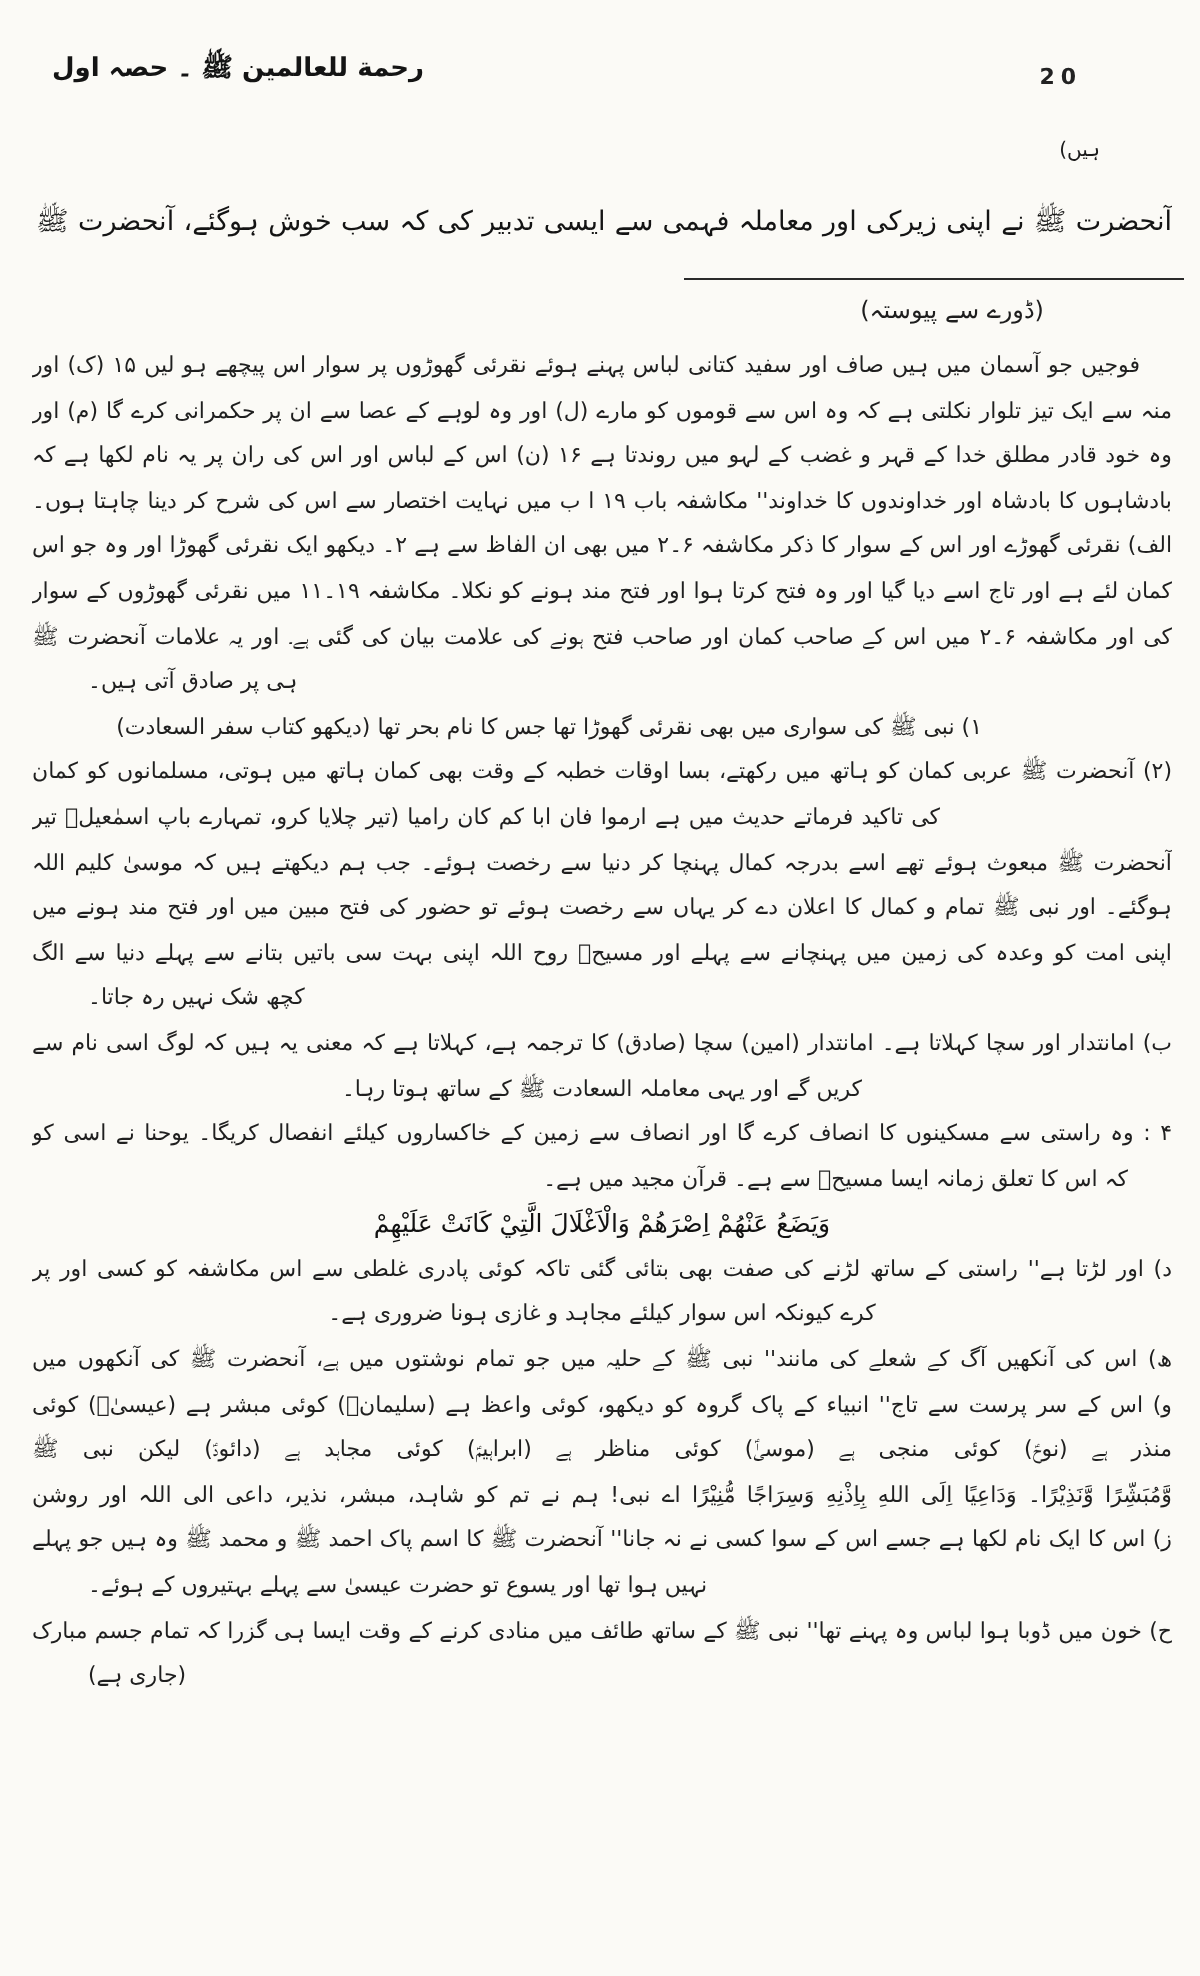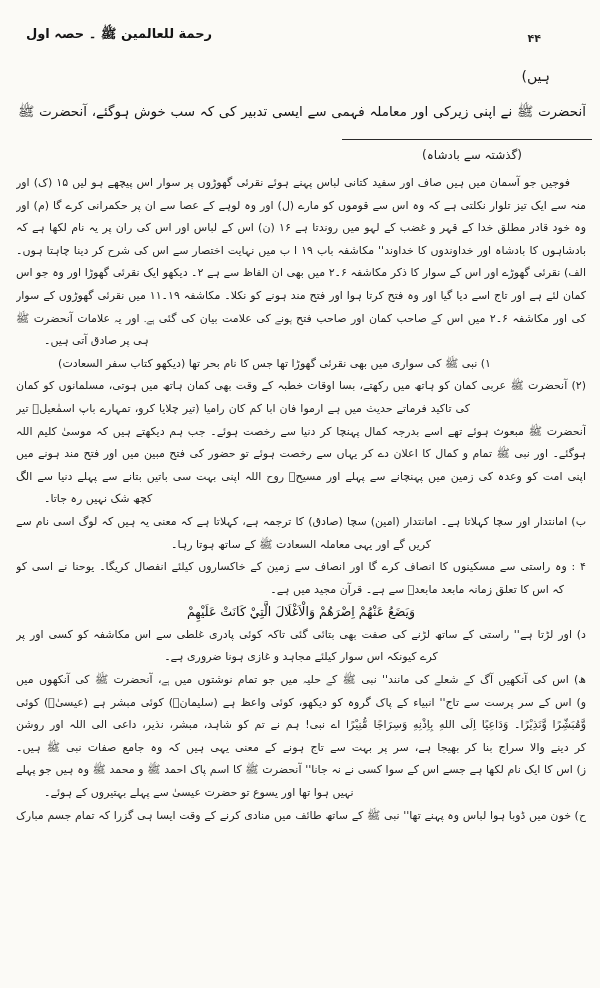--- a/index.html
+++ b/index.html
@@ -12,21 +12,21 @@
   .page{position:relative;width:600px;height:988px;direction:rtl;}
   
   .header{
     position:absolute;top:26px;left:26px;right:35px;
     direction:ltr;display:flex;justify-content:space-between;align-items:flex-end;
   }
   .book-title{font-size:13px;font-weight:bold;color:#141414;}
   .page-number{font-size:11px;font-weight:bold;color:#222;letter-spacing:3px;padding-top:3px;padding-right:24px;}
   
   .intro{position:absolute;top:64px;right:14px;left:18px;}
-  .carryover{text-align:right;padding-left:0;padding-right:36px;font-size:14px;height:24px;line-height:24px;}
+  .carryover{text-align:right;padding-left:0;padding-right:36px;font-size:10px;height:24px;line-height:24px;}
   .intro-line{
     margin-top:8px;font-size:13.5px;height:30px;line-height:30px;overflow:hidden;
     text-align:justify;text-align-last:justify;color:#141414;
   }
   
   .divider{
     position:absolute;top:139px;right:8px;width:250px;height:0;
     border-top:1.6px solid #2a2a2a;
   }
   .continued{
@@ -49,31 +49,31 @@
   .fn-line.i3{padding-right:95px;}
   .fn-line.ar{font-weight:normal;font-size:12.5px;color:#111;}
 </style>
 </head>
 <body>
 
 <div class="page">
 
   <div class="header">
     <span class="book-title">رحمة للعالمین ﷺ ۔ حصہ اول</span>
-    <span class="page-number">۴۴</span>
+    <span class="page-number">20</span>
   </div>
 
   <div class="intro">
     <div class="carryover">ہیں)</div>
     <div class="intro-line">آنحضرت ﷺ نے اپنی زیرکی اور معاملہ فہمی سے ایسی تدبیر کی کہ سب خوش ہوگئے، آنحضرت ﷺ نے ایک</div>
   </div>
 
   <div class="divider"></div>
 
-  <div class="continued">(گذشتہ سے بادشاہ)</div>
+  <div class="continued">(ڈورے سے پیوستہ)</div>
 
   <div class="fn-body">
 
       <div class="fn-line j first">فوجیں جو آسمان میں ہیں صاف اور سفید کتانی لباس پہنے ہوئے نقرئی گھوڑوں پر سوار اس پیچھے ہو لیں ۱۵ (ک) اور اس کے</div>
 
       <div class="fn-line j">منہ سے ایک تیز تلوار نکلتی ہے کہ وہ اس سے قوموں کو مارے (ل) اور وہ لوہے کے عصا سے ان پر حکمرانی کرے گا (م) اور</div>
 
       <div class="fn-line j">وہ خود قادر مطلق خدا کے قہر و غضب کے لہو میں روندتا ہے ۱۶ (ن) اس کے لباس اور اس کی ران پر یہ نام لکھا ہے کہ</div>
 
       <div class="fn-line j">بادشاہوں کا بادشاہ اور خداوندوں کا خداوند'' مکاشفہ باب ۱۹ ا ب میں نہایت اختصار سے اس کی شرح کر دینا چاہتا ہوں۔</div>
@@ -101,40 +101,41 @@
 
       <div class="fn-line l">کچھ شک نہیں رہ جاتا۔</div>
 
       <div class="fn-line j">ب) امانتدار اور سچا کہلاتا ہے۔ امانتدار (امین) سچا (صادق) کا ترجمہ ہے، کہلاتا ہے کہ معنی یہ ہیں کہ لوگ اسی نام سے پکارا</div>
 
       <div class="fn-line c">کریں گے اور یہی معاملہ السعادت ﷺ کے ساتھ ہوتا رہا۔</div>
 
 
       <div class="fn-line j">۴ : وہ راستی سے مسکینوں کا انصاف کرے گا اور انصاف سے زمین کے خاکساروں کیلئے انفصال کریگا۔ یوحنا نے اسی کو دوہرا کر بتا دیا</div>
 
-      <div class="fn-line r1">کہ اس کا تعلق زمانہ مابعد مابعدؑ سے ہے۔ قرآن مجید میں ہے۔</div>
+      <div class="fn-line r1">کہ اس کا تعلق زمانہ ایسا مسیحؑ سے ہے۔ قرآن مجید میں ہے۔</div>
 
       <div class="fn-line ar c">وَيَضَعُ عَنْهُمْ اِصْرَهُمْ وَالْاَغْلَالَ الَّتِيْ كَانَتْ عَلَيْهِمْ</div>
 
       <div class="fn-line j">د) اور لڑتا ہے'' راستی کے ساتھ لڑنے کی صفت بھی بتائی گئی تاکہ کوئی پادری غلطی سے اس مکاشفہ کو کسی اور پر چسپاں نہ</div>
 
       <div class="fn-line c">کرے کیونکہ اس سوار کیلئے مجاہد و غازی ہونا ضروری ہے۔</div>
 
       <div class="fn-line j">ھ) اس کی آنکھیں آگ کے شعلے کی مانند'' نبی ﷺ کے حلیہ میں جو تمام نوشتوں میں ہے، آنحضرت ﷺ کی آنکھوں میں</div>
 
 
       <div class="fn-line j">و) اس کے سر پرست سے تاج'' انبیاء کے پاک گروہ کو دیکھو، کوئی واعظ ہے (سلیمانؑ) کوئی مبشر ہے (عیسیٰؑ) کوئی</div>
 
+      <div class="fn-line j">منذر ہے (نوحؑ) کوئی منجی ہے (موسیٰؑ) کوئی مناظر ہے (ابراہیمؑ) کوئی مجاہد ہے (دائودؑ) لیکن نبی ﷺ</div>
 
 
       <div class="fn-line j">وَّمُبَشِّرًا وَّنَذِيْرًا۔ وَدَاعِيًا اِلَى اللهِ بِاِذْنِهِ وَسِرَاجًا مُّنِيْرًا اے نبی! ہم نے تم کو شاہد، مبشر، نذیر، داعی الی اللہ اور روشن</div>
 
-      <div class="fn-line j">کر دینے والا سراج بنا کر بھیجا ہے، سر پر بہت سے تاج ہونے کے معنی یہی ہیں کہ وہ جامع صفات نبی ﷺ ہیں۔</div>
 
       <div class="fn-line j">ز) اس کا ایک نام لکھا ہے جسے اس کے سوا کسی نے نہ جانا'' آنحضرت ﷺ کا اسم پاک احمد ﷺ و محمد ﷺ وہ ہیں جو پہلے کسی کا نام</div>
 
       <div class="fn-line l">نہیں ہوا تھا اور یسوع تو حضرت عیسیٰ سے پہلے بہتیروں کے ہوئے۔</div>
 
       <div class="fn-line j">ح) خون میں ڈوبا ہوا لباس وہ پہنے تھا'' نبی ﷺ کے ساتھ طائف میں منادی کرنے کے وقت ایسا ہی گزرا کہ تمام جسم مبارک پتھر</div>
 
+      <div class="fn-line l">(جاری ہے)</div>
     </div>
 
 </div>
 
 </body></html>

